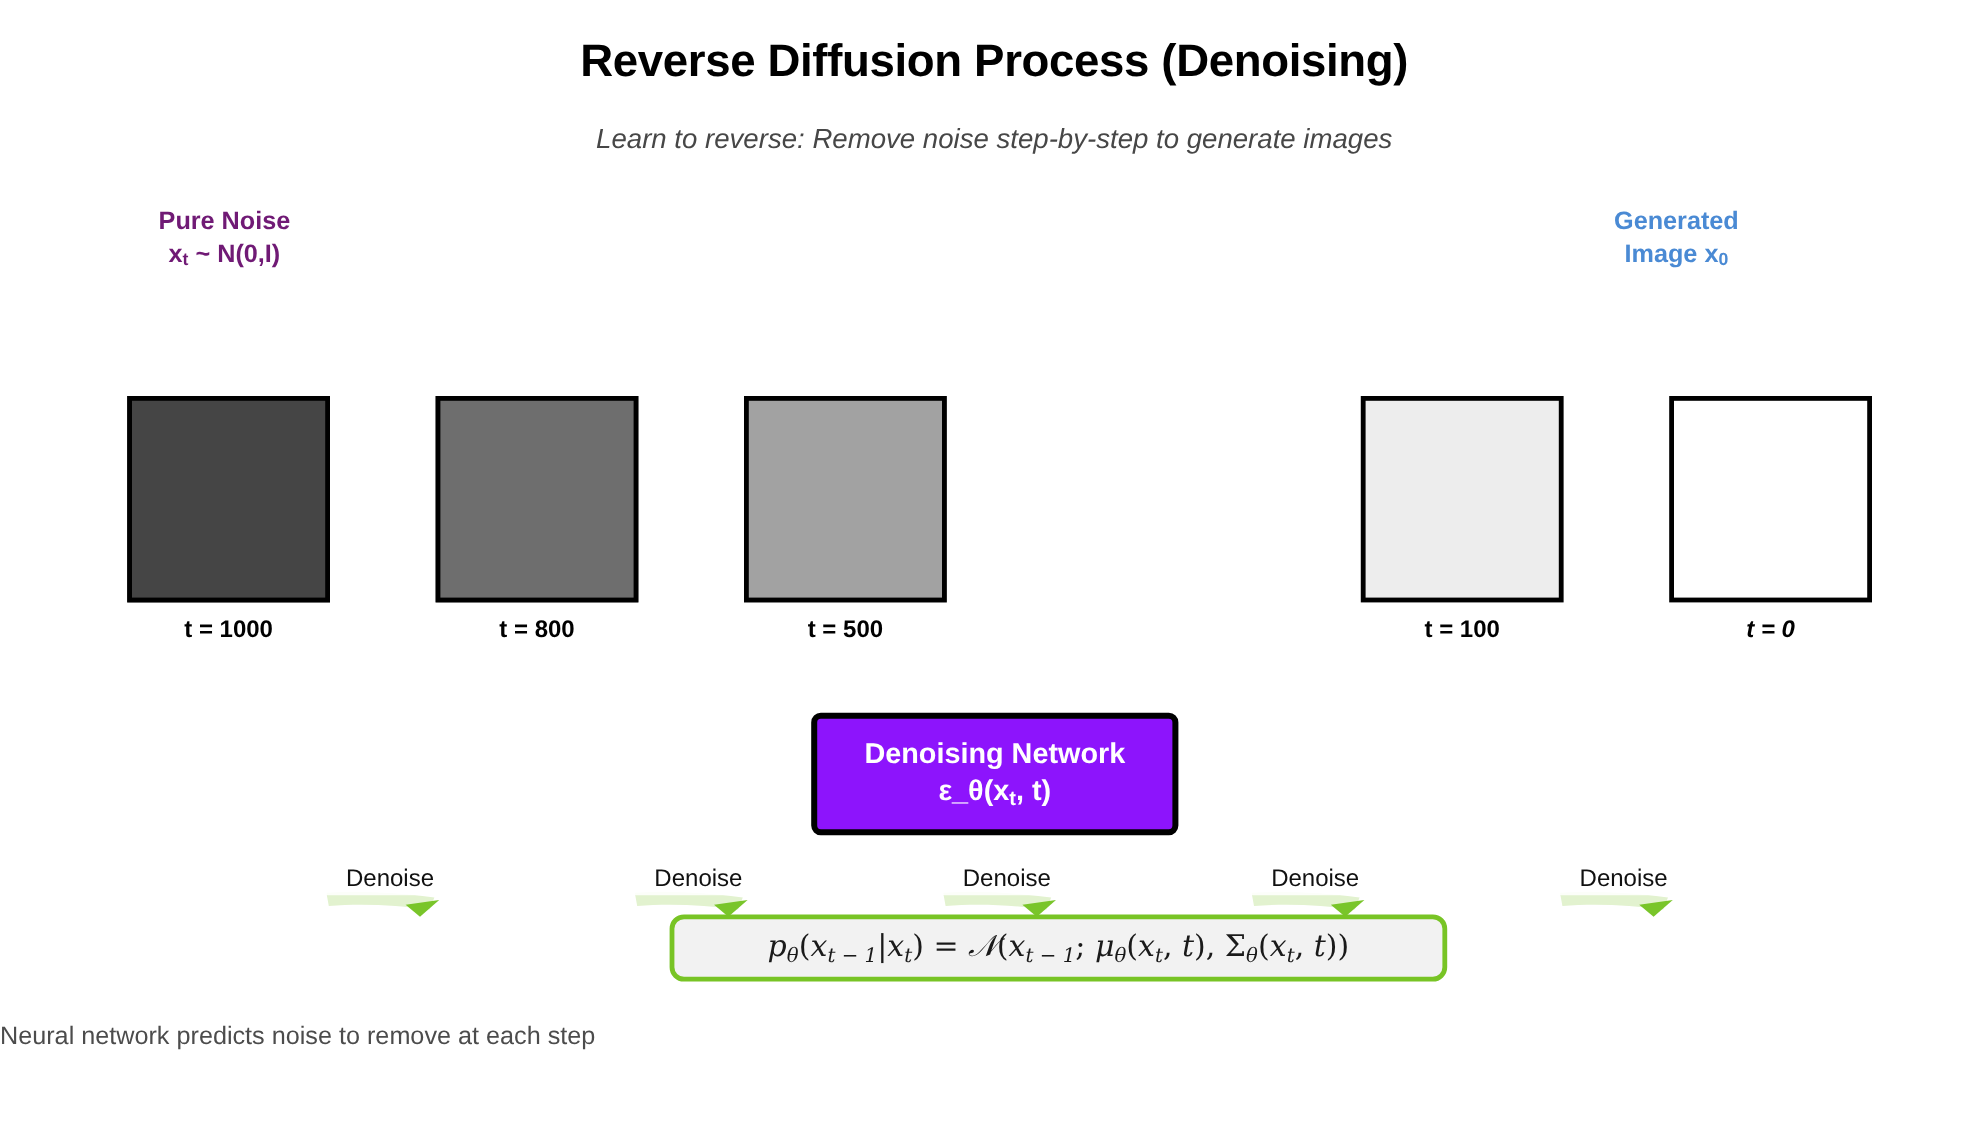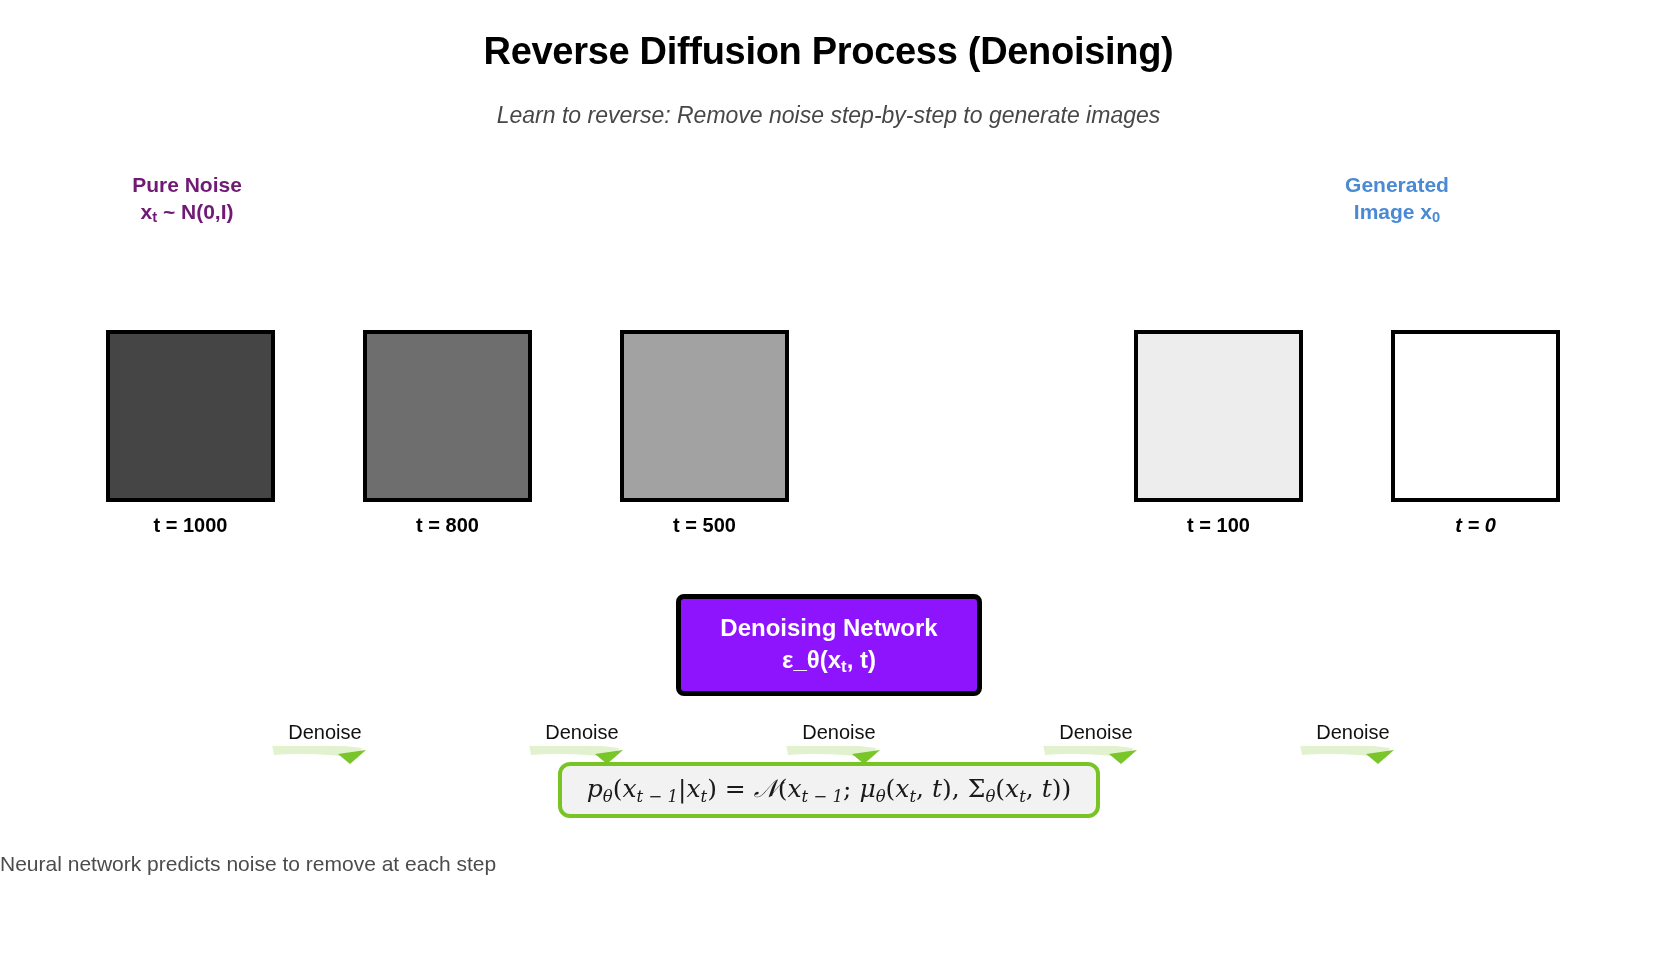--- a/index.html
+++ b/index.html
@@ -141,21 +141,21 @@
     line-height: 1.32;
   }
   #net-title { font-size: 24px; }
   #net-formula { font-size: 24px; text-align: right; }
 
   
   #formula-box {
     position: absolute;
     left: 558px;
     top: 762px;
-    width: 542px;
+    width: 648px;
     height: 56px;
     background: #f2f2f2;
     border: 4px solid #78c425;
     border-radius: 12px;
     box-sizing: border-box;
     display: flex;
     align-items: center;
     justify-content: center;
     font-family: "DejaVu Serif", serif;
     font-style: italic;

